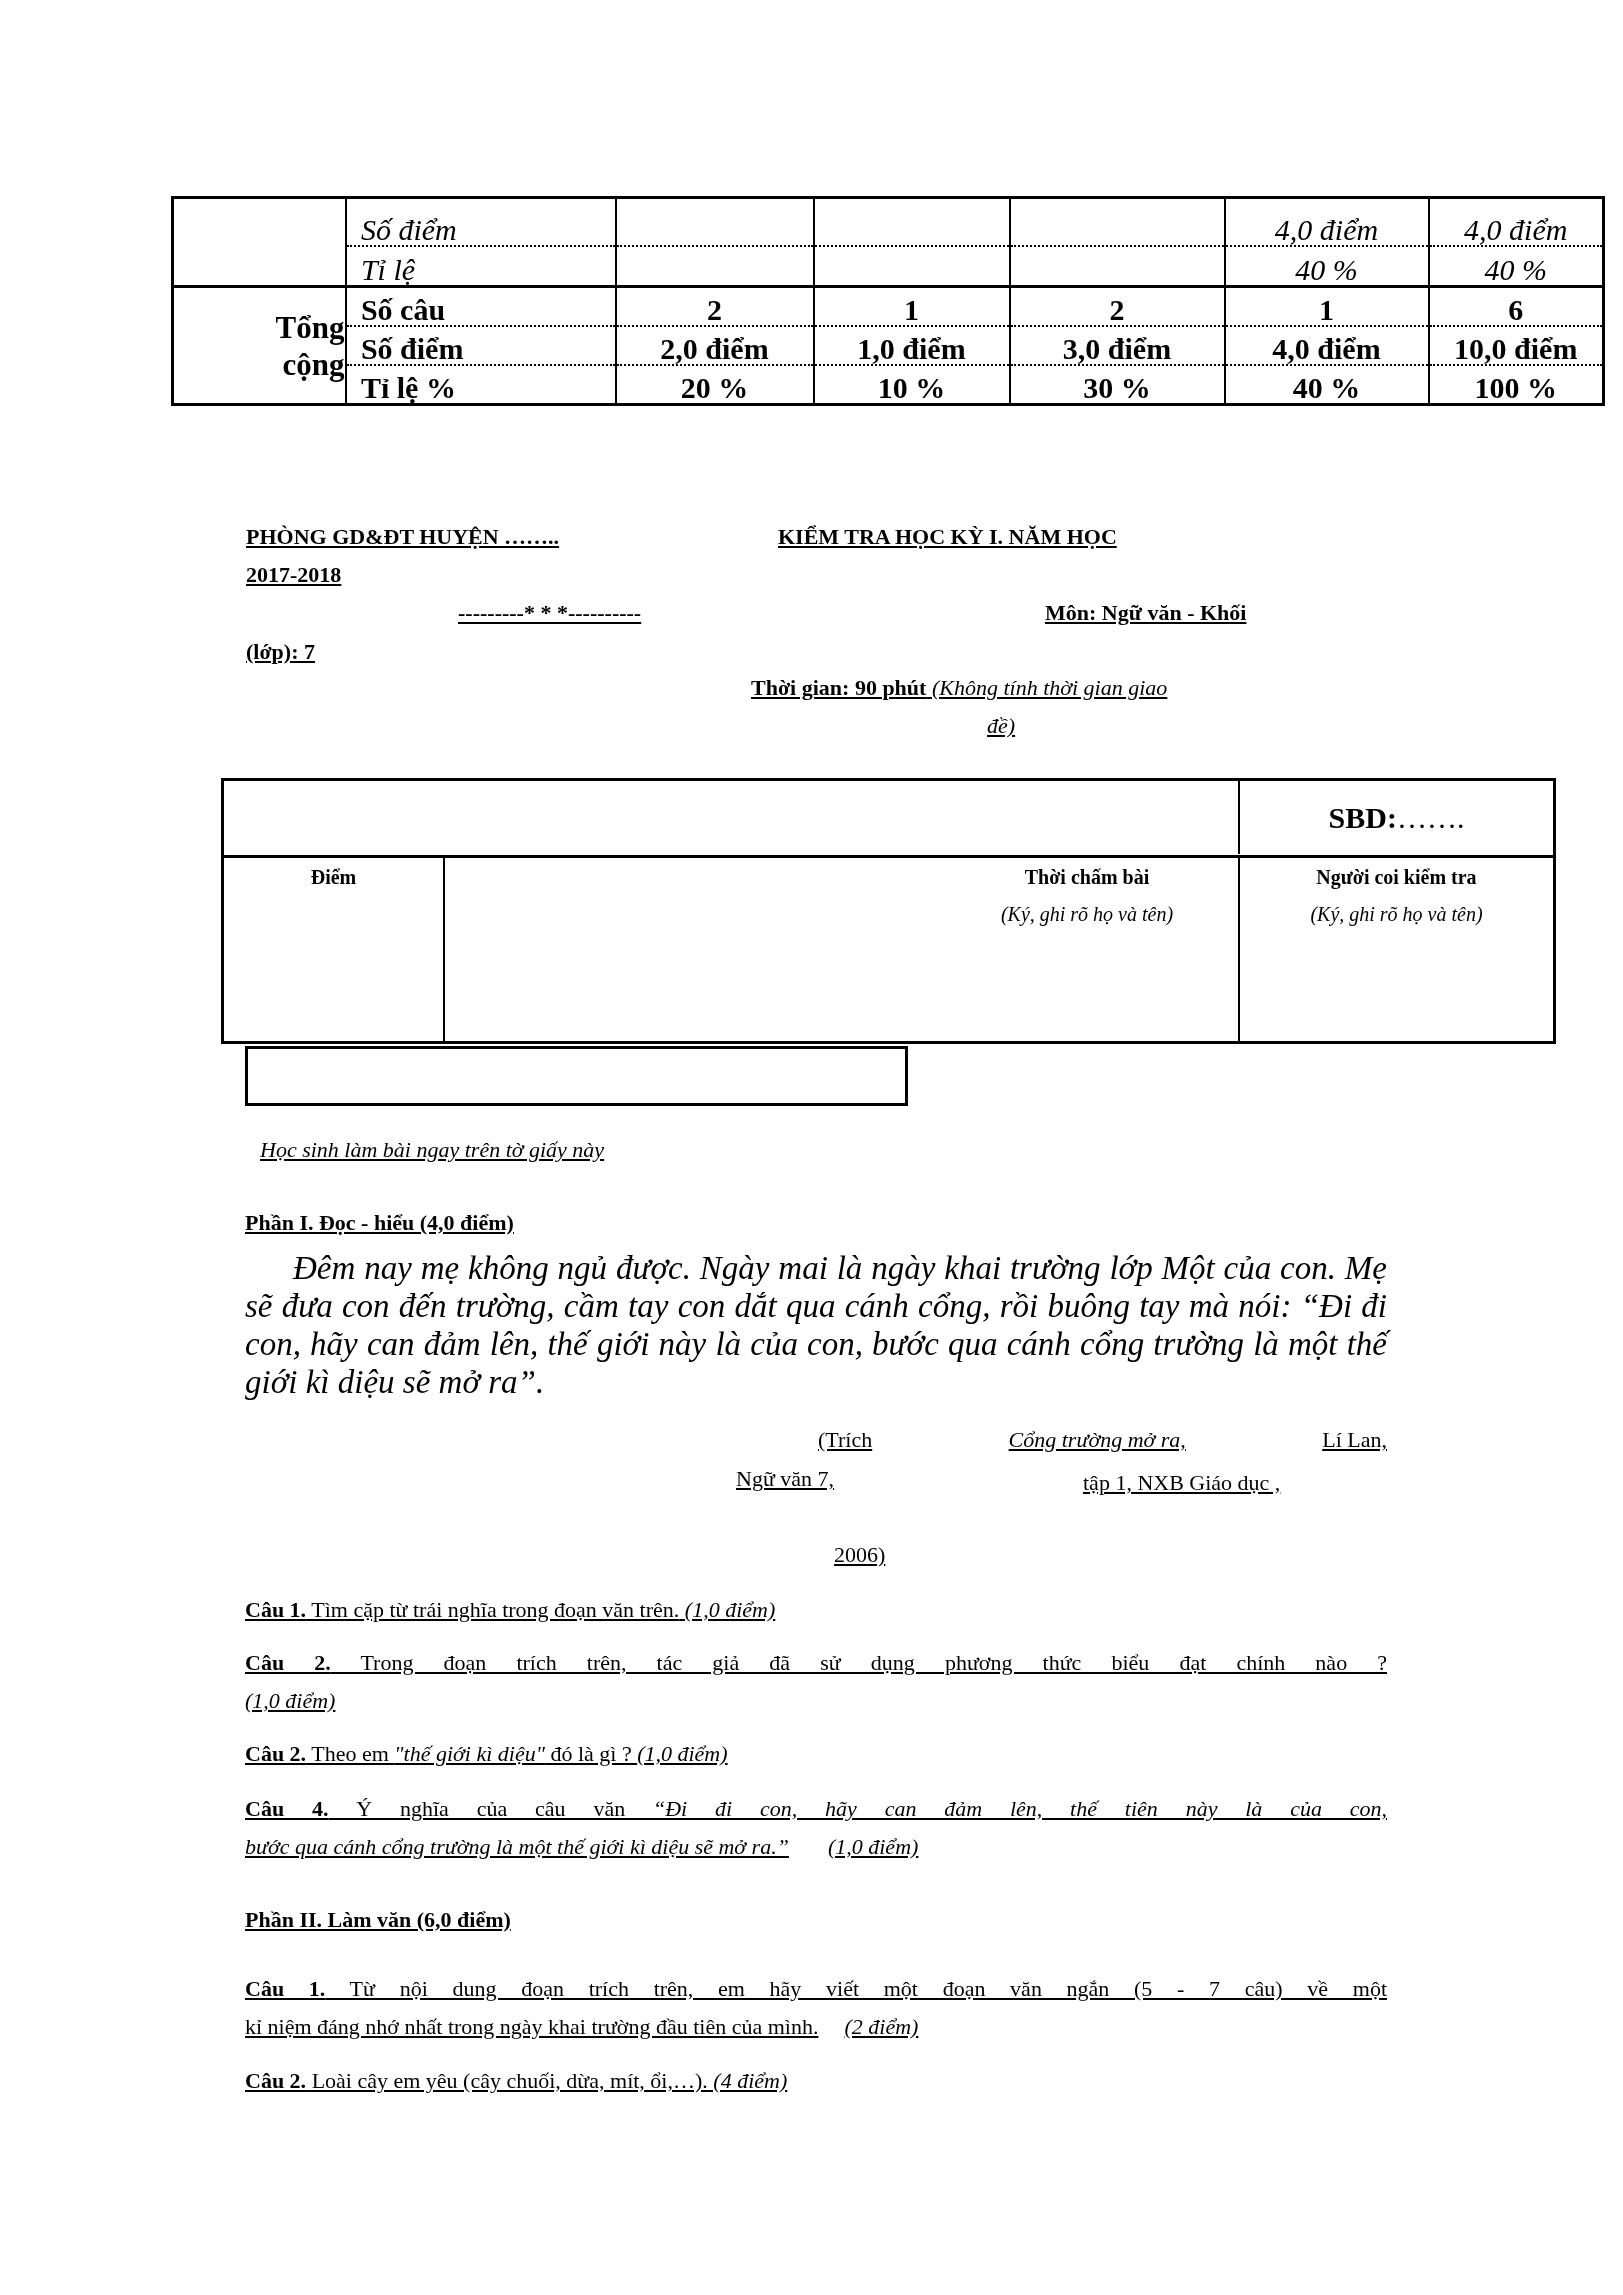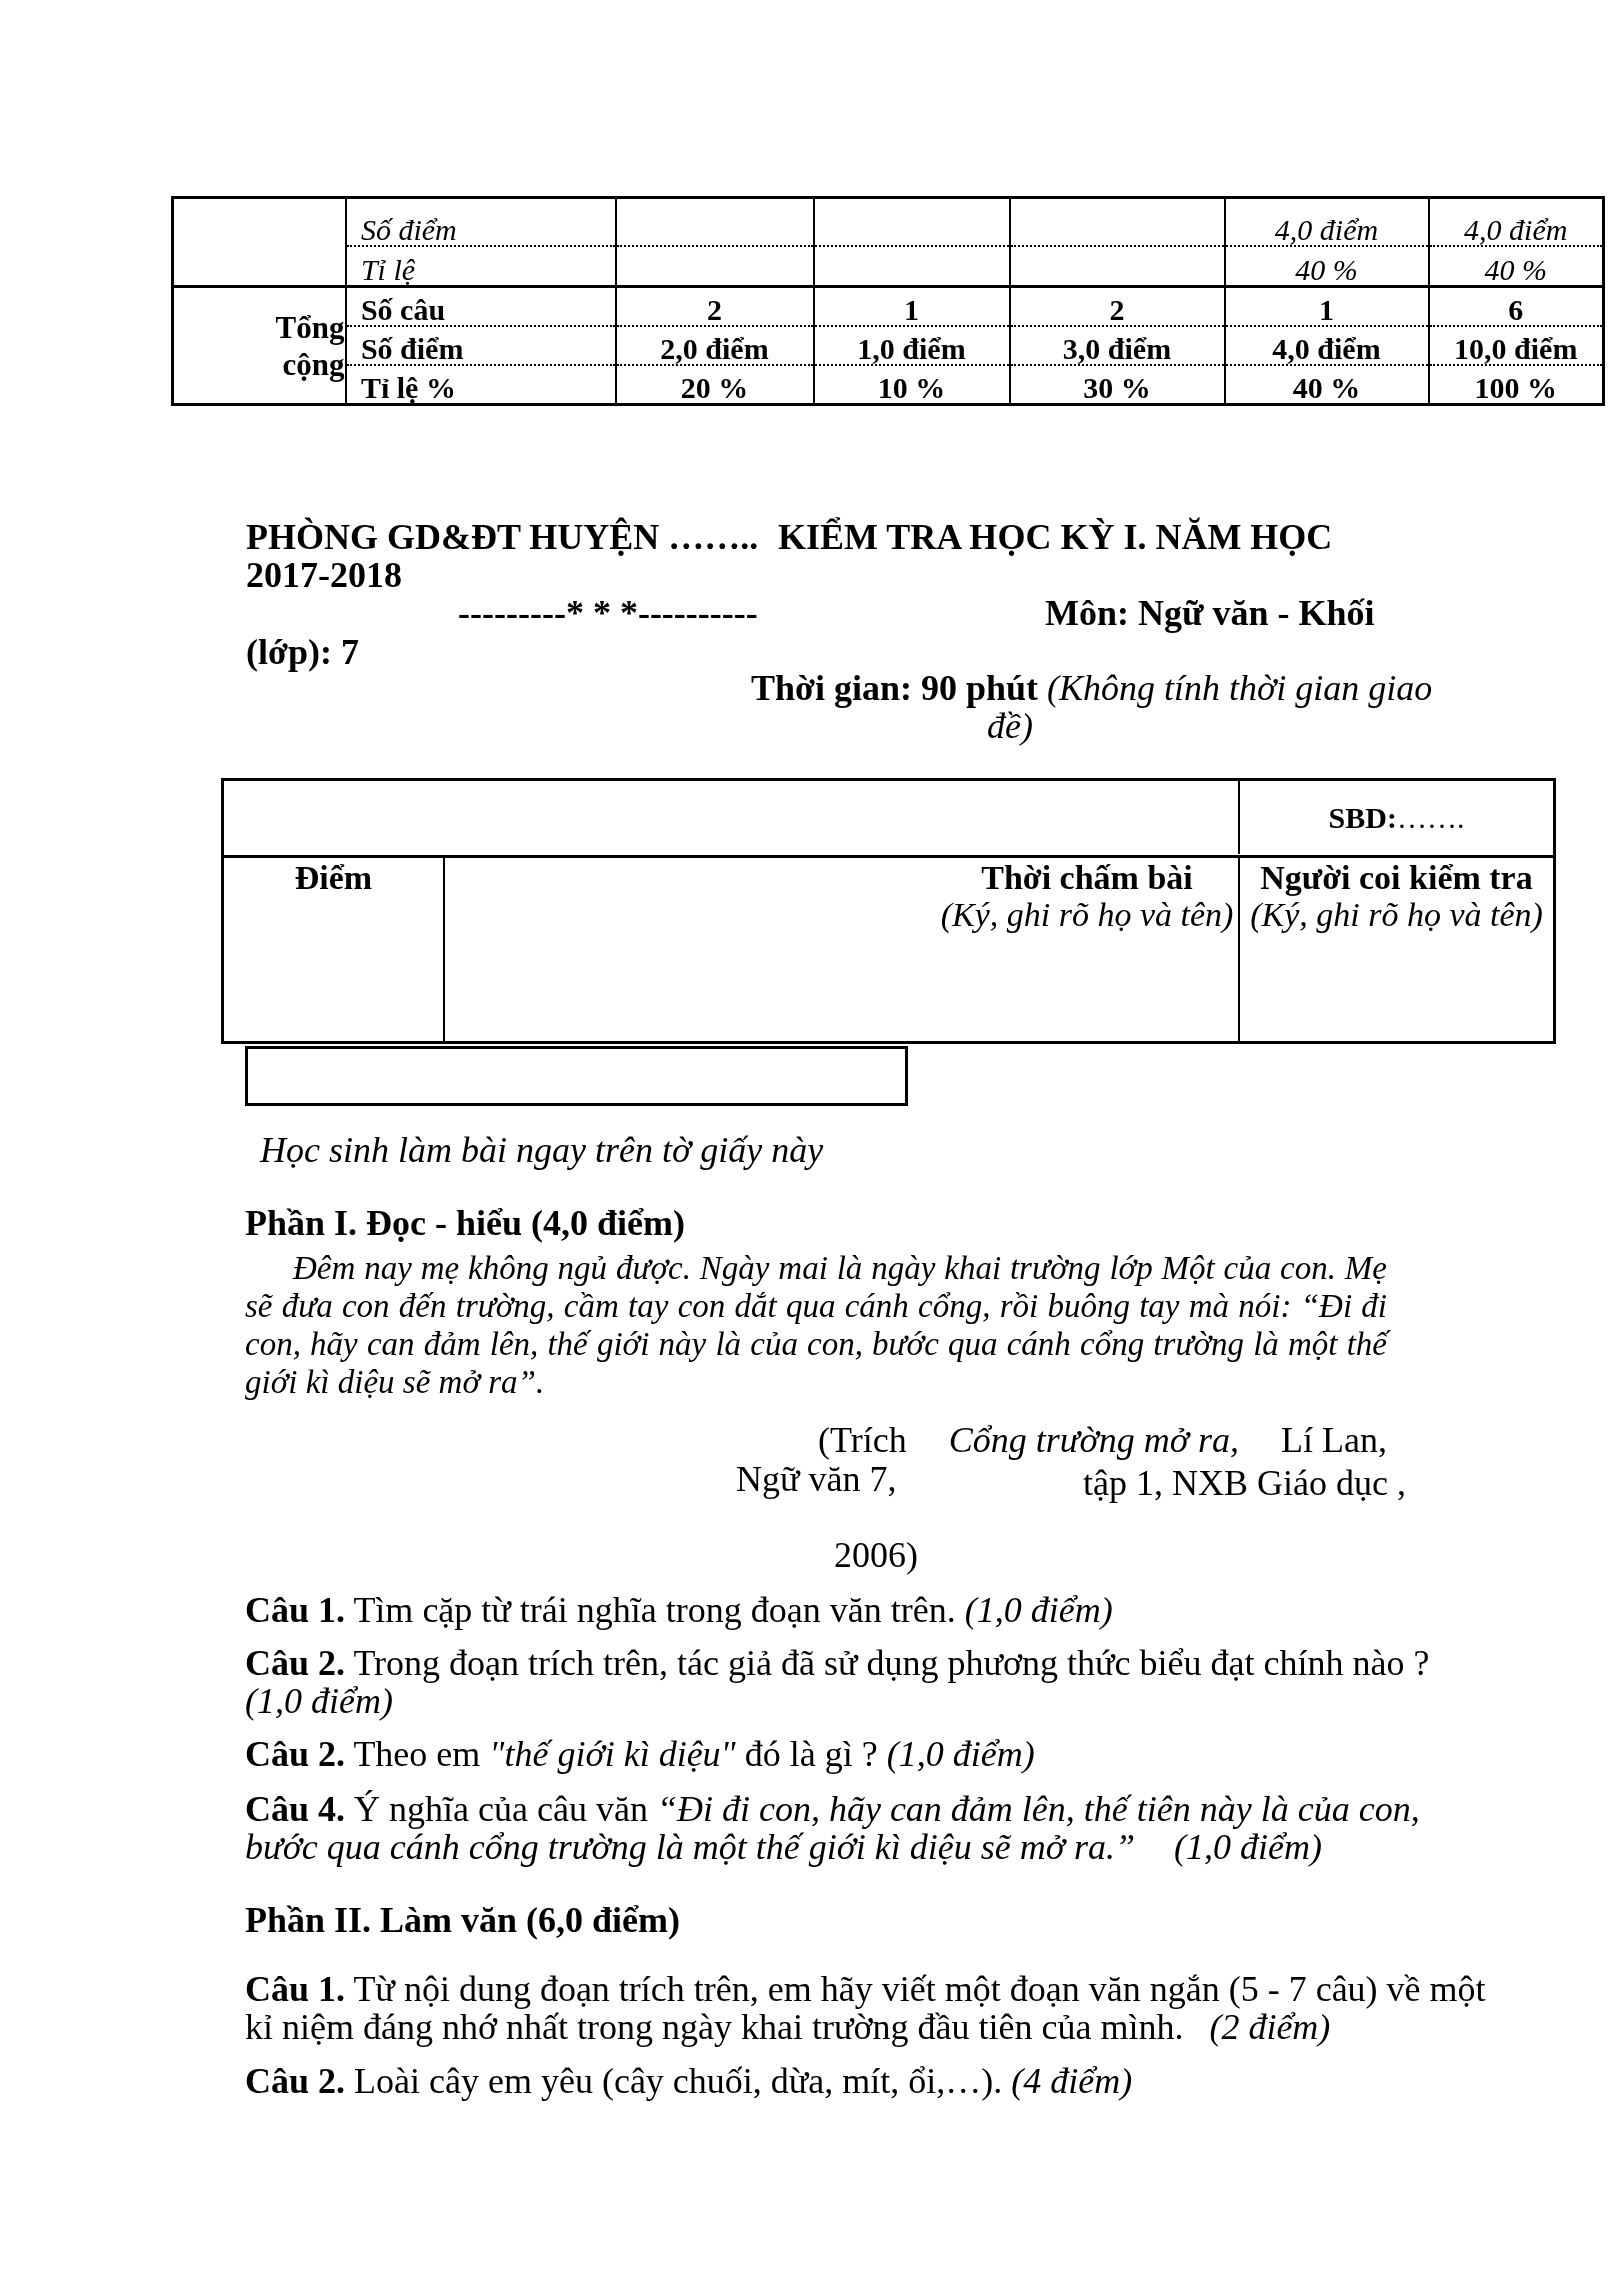--- a/index.html
+++ b/index.html
@@ -37,27 +37,27 @@
   .infobox {
     position: absolute; left: 221px; top: 778px; width: 1335px; height: 266px;
     border: 3.3px solid #000; box-sizing: border-box;
   }
   .info-row1 { position: absolute; left: 0; top: 0; width: 100%; height: 77px; border-bottom: 3.3px solid #000; box-sizing: border-box; }
   .info-left { position: absolute; left: 0; top: 0; width: 1016px; height: 73px; border-right: 2.6px solid #000; box-sizing: border-box; }
   .info-line { position: absolute; left: 15.7px; font-size: 30px; font-weight: bold; white-space: nowrap; }
   .info-line .dots { font-weight: normal; }
   .sbd { position: absolute; left: 1016px; right: 0; top: 0; height: 73px; display: flex; align-items: center; justify-content: center; font-size: 30px; font-weight: bold; }
   .sbd .dots { font-weight: normal; }
-  .cell { position: absolute; top: 77px; bottom: 0; box-sizing: border-box; border-right: 2.6px solid #000; text-align: center; font-size: 34px; }
+  .cell { position: absolute; top: 77px; bottom: 0; box-sizing: border-box; border-right: 2.6px solid #000; text-align: center; font-size: 20px; }
   .cell .h { font-weight: bold; display: block; line-height: 37px; padding-top: 1.3px; }
   .cell .s { font-style: italic; display: block; line-height: 37px; }
 
   .smallbox { position: absolute; left: 245px; top: 1046px; width: 663px; height: 60px; border: 3.3px solid #000; box-sizing: border-box; }
 
-  .line { position: absolute; white-space: nowrap; font-size: 36px; line-height: 38px; }
+  .line { position: absolute; white-space: nowrap; font-size: 22px; line-height: 38px; text-decoration: underline; }
   .para { position: absolute; left: 245px; width: 1142px; font-size: 33px; line-height: 38px; text-align: justify; font-style: italic; }
   .para .indent { display: inline-block; width: 48px; }
 </style>
 </head>
 <body>
 
 <table class="score">
   <colgroup>
     <col style="width:173px">
       <col style="width:270px">

